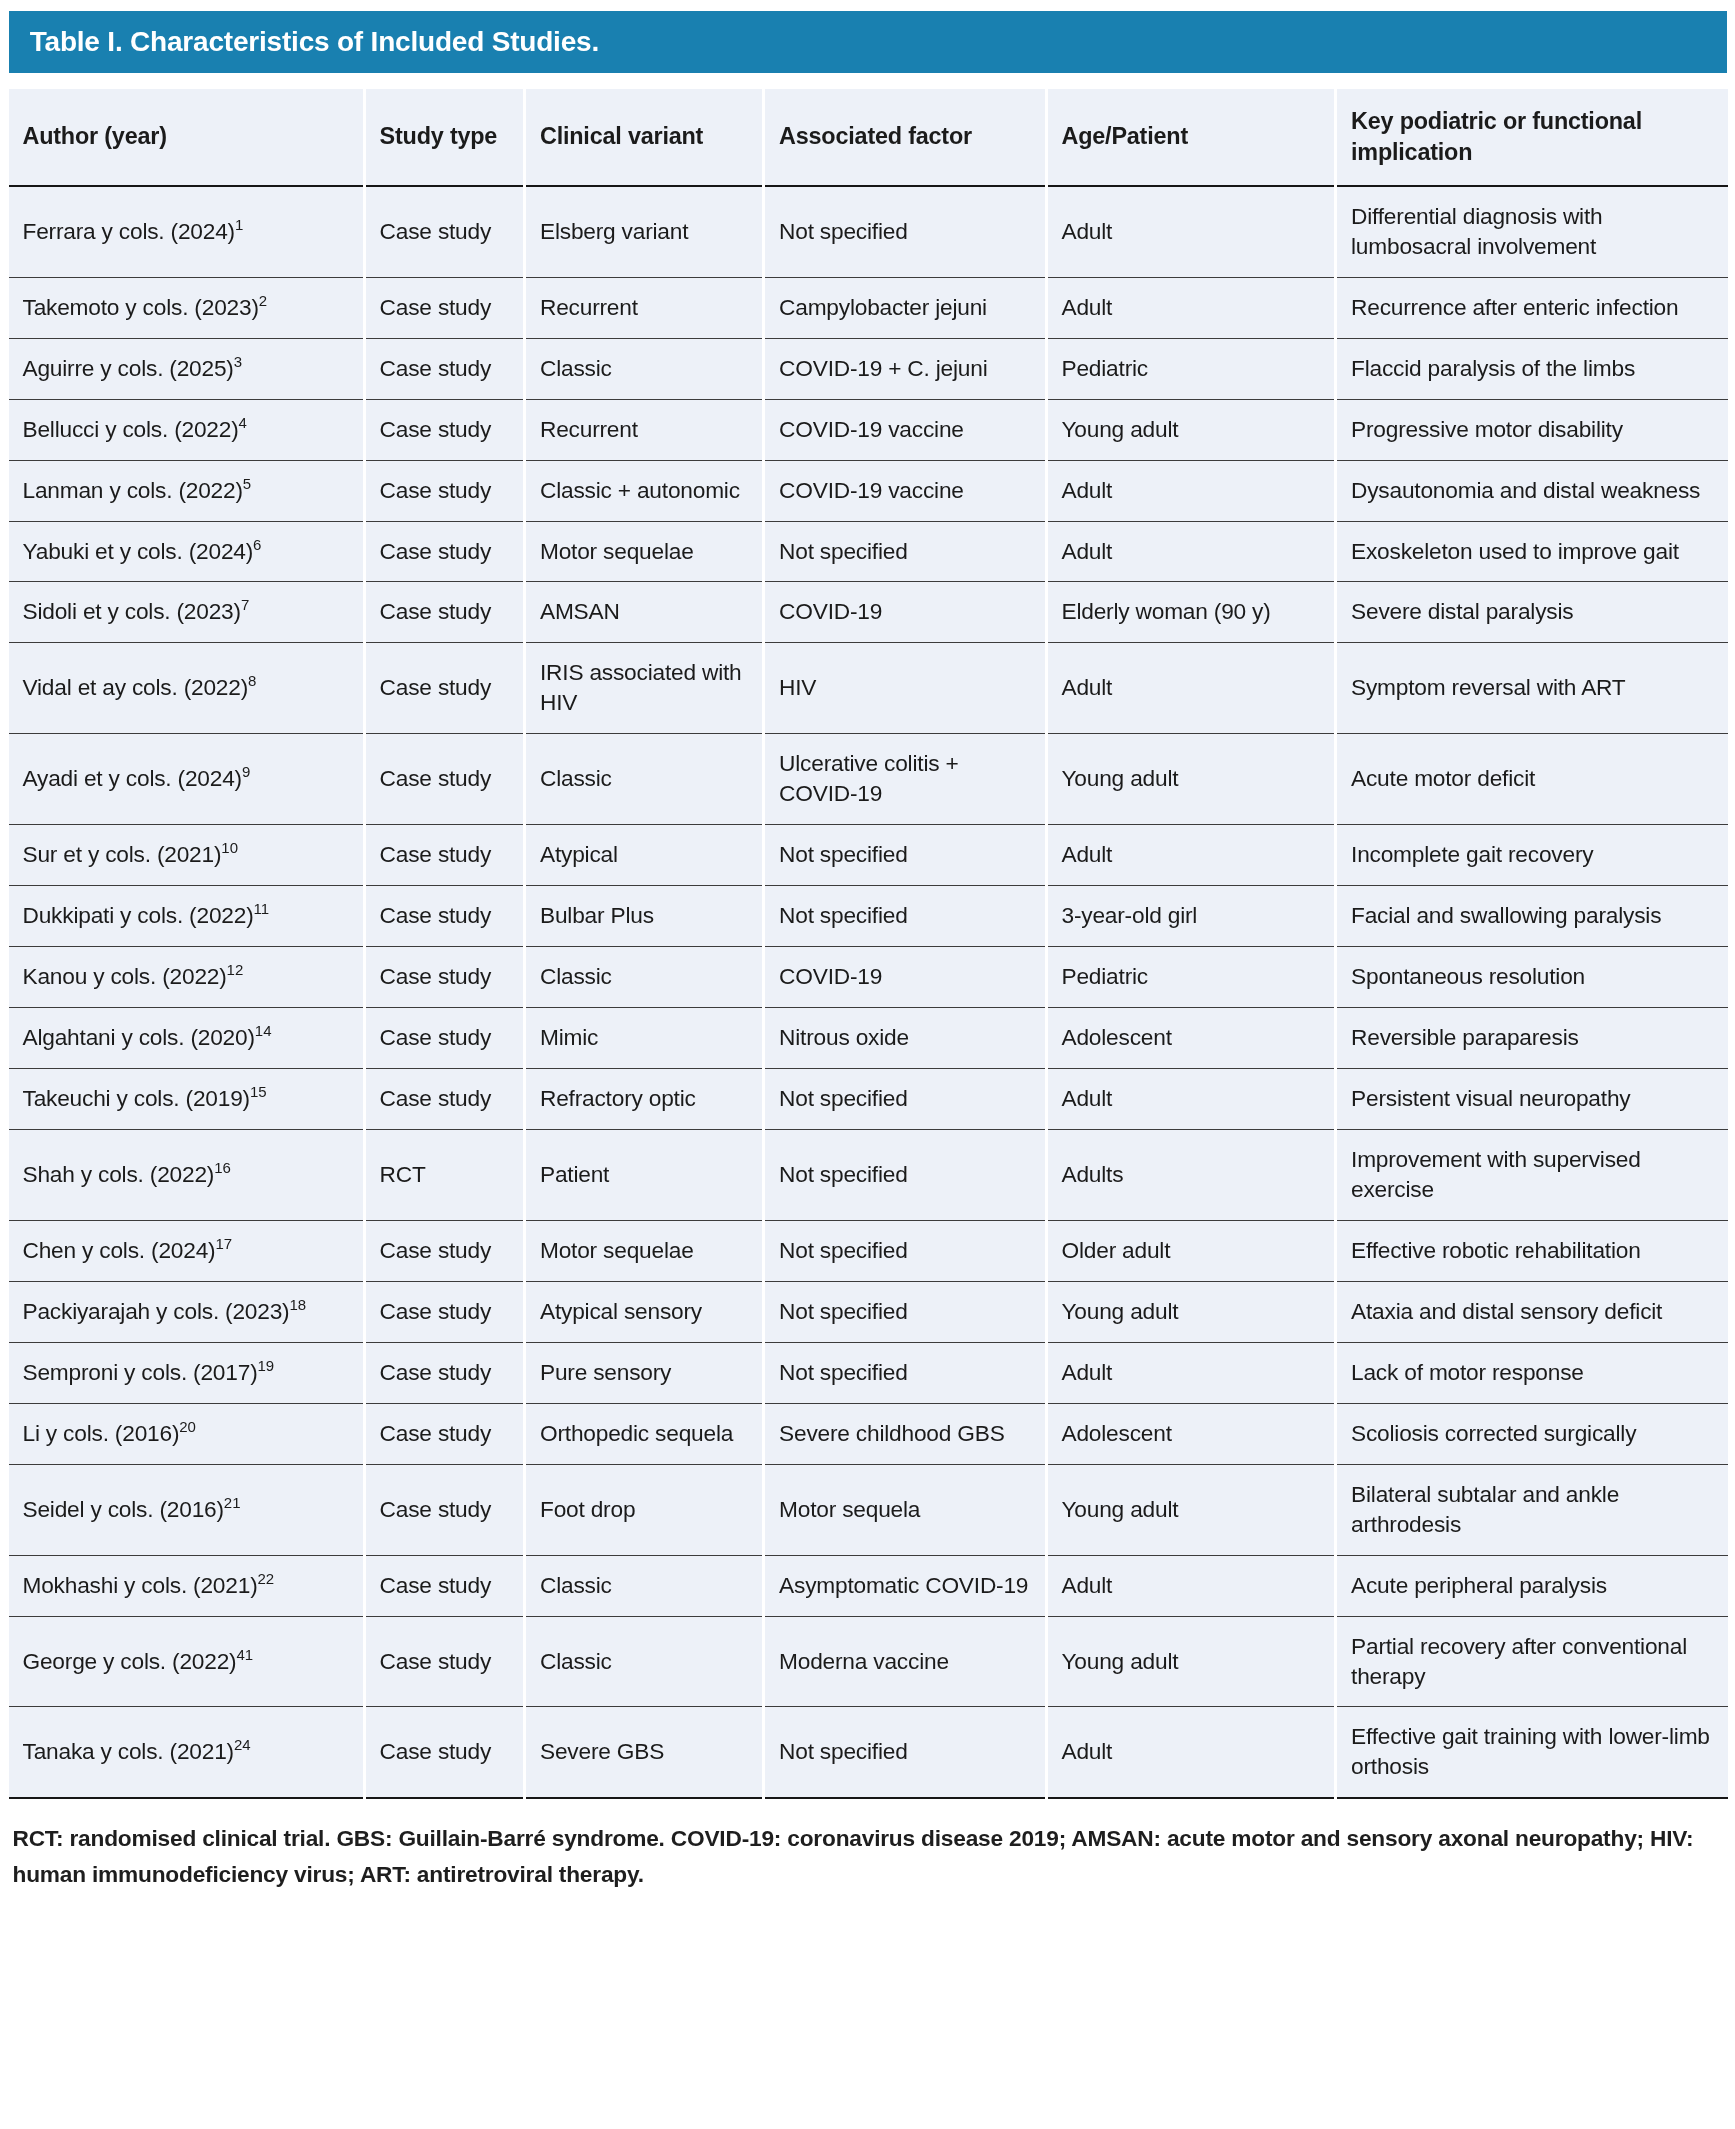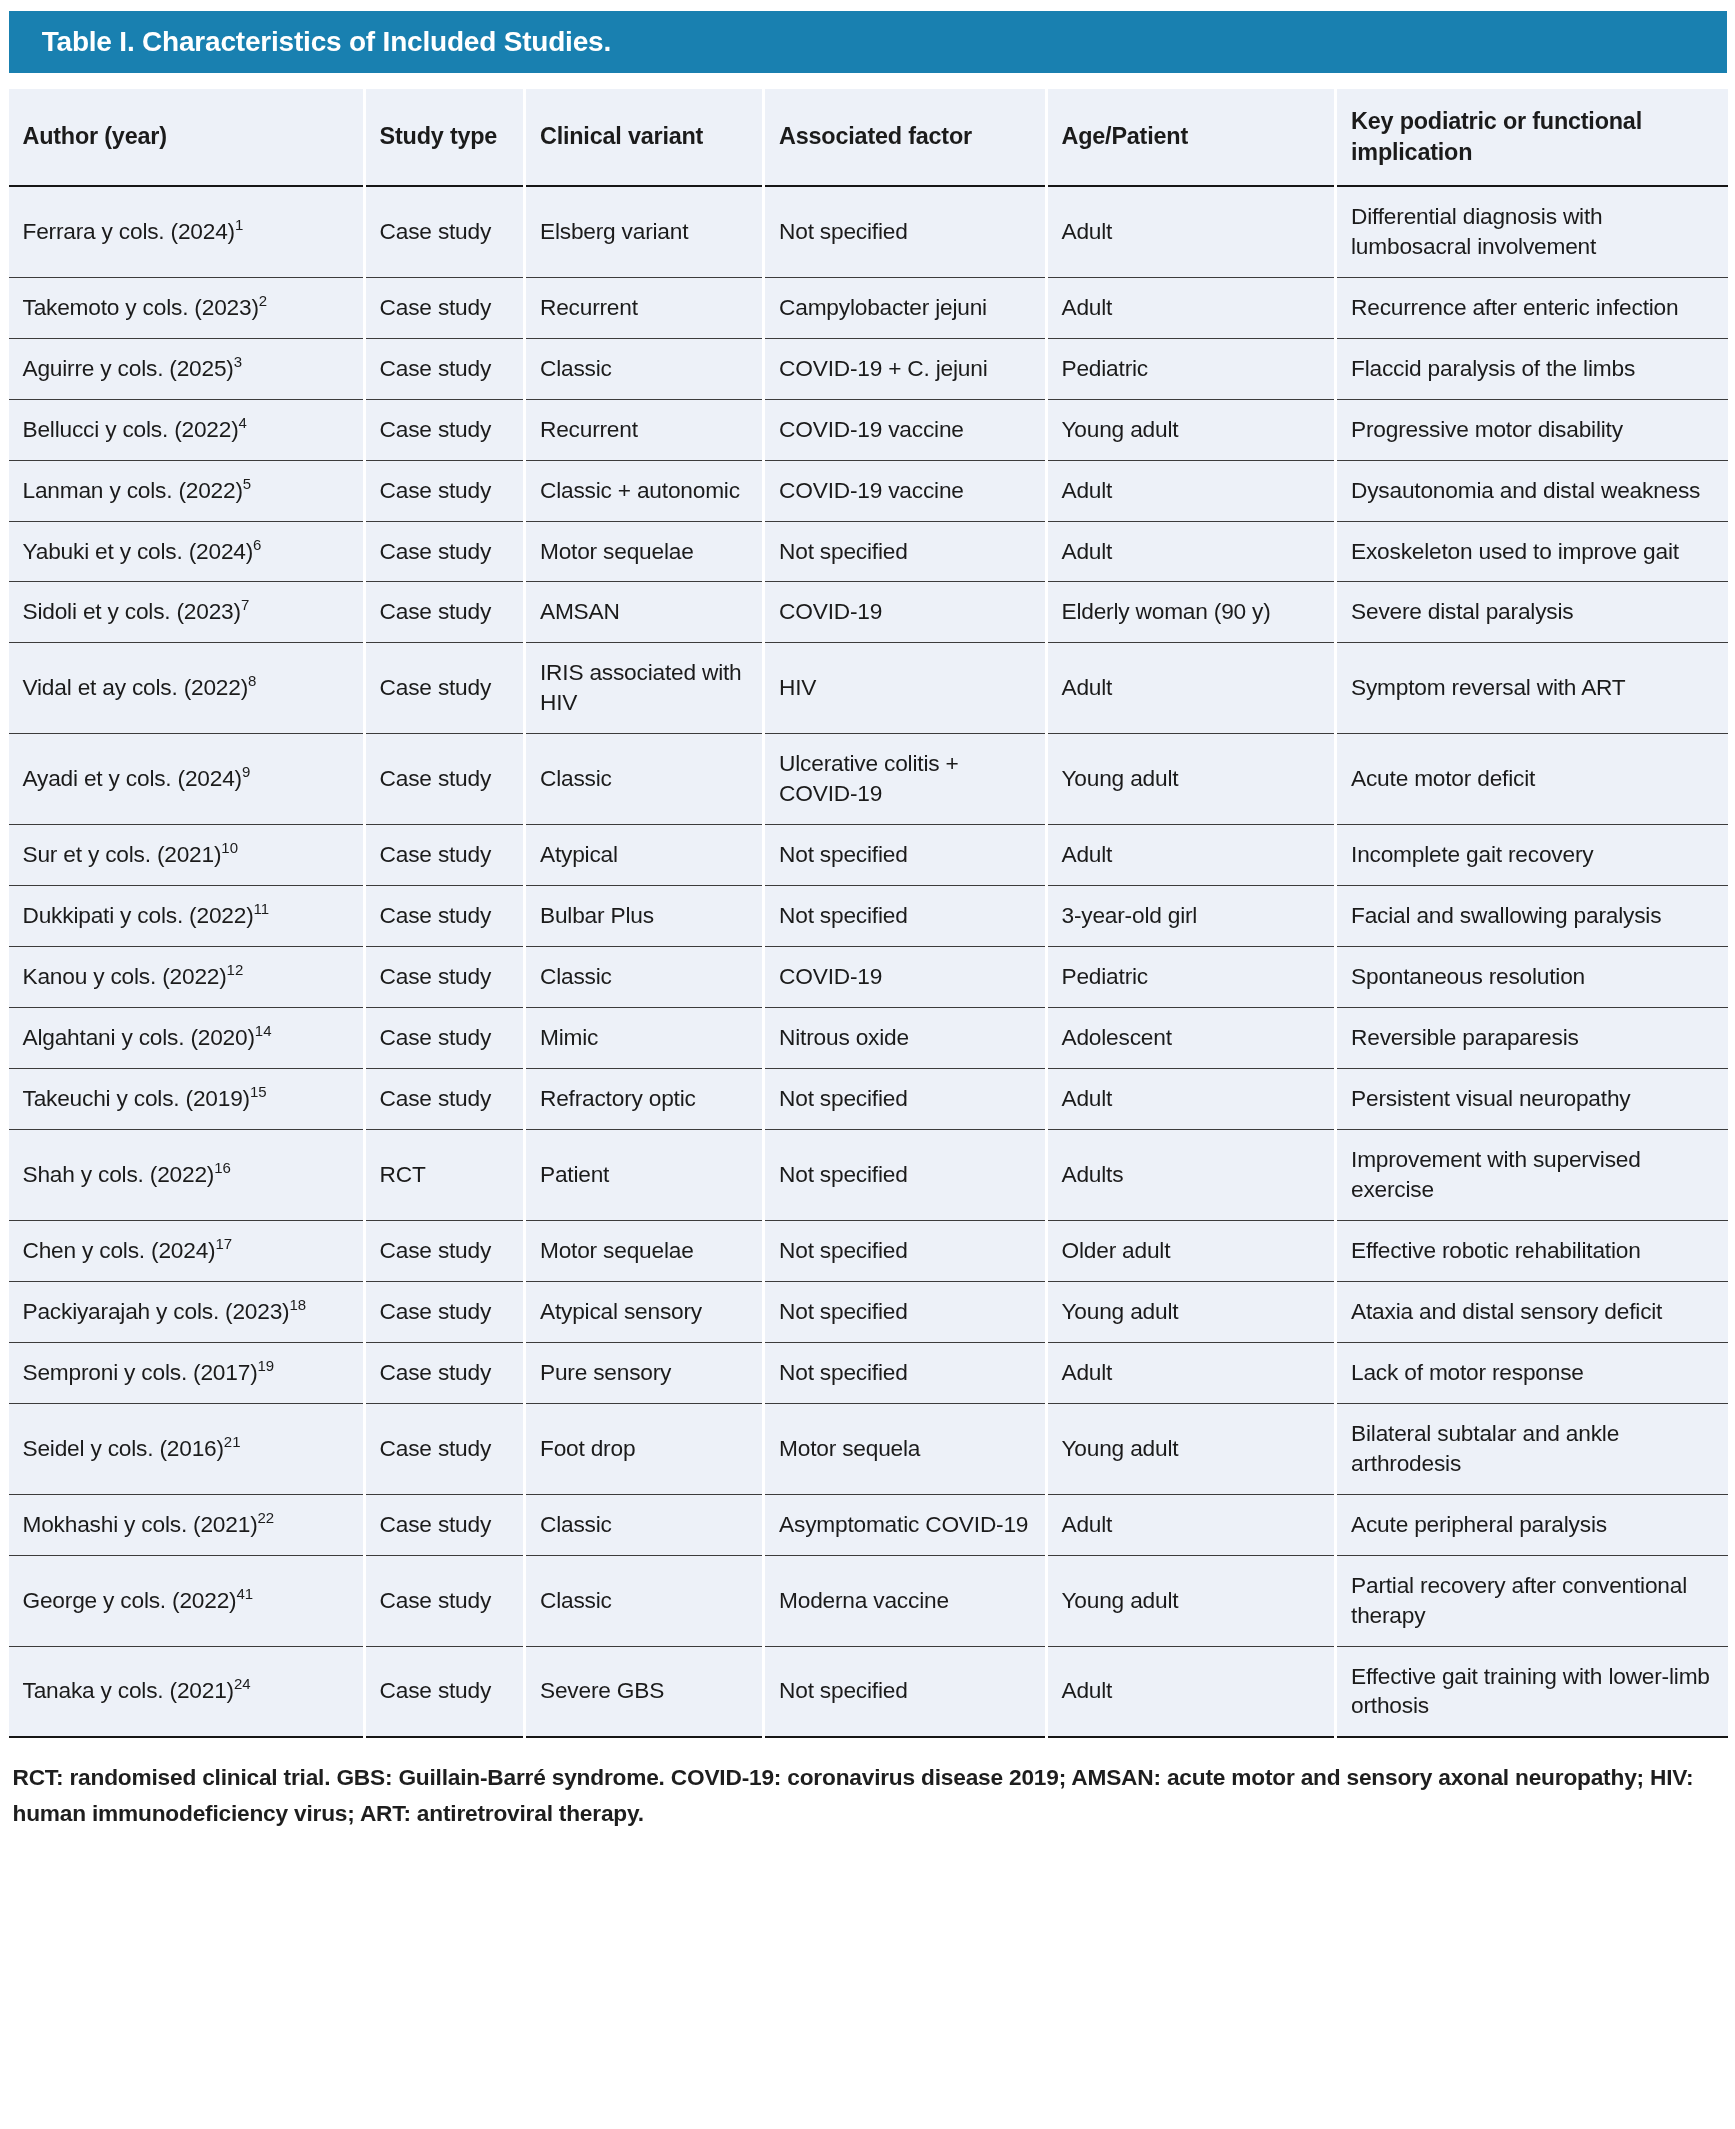--- a/index.html
+++ b/index.html
@@ -19,21 +19,21 @@
   }
   .page{padding:11px 9.4px 23.4px 9.4px;}
   .title-bar{
     background:var(--accent);
     height:62px;
     display:flex;
     align-items:center;
     padding:0 20.3px;
   }
   .title-bar h1{
-    margin:12px;
+    margin:0;
     font-size:28px;
     font-weight:700;
     color:#ffffff;
     letter-spacing:-0.2px;
   }
   table.studies{
     width:calc(100% + 7.8px);
     margin:16px -3.9px;
     table-layout:fixed;
     border-collapse:separate;
@@ -248,20 +248,28 @@
   </tr>
         <tr>
     <td class="author-cell"><span>Semproni y cols. (2017)</span><sup>19</sup></td>
     <td>Case study</td>
     <td>Pure sensory</td>
     <td>Not specified</td>
     <td>Adult</td>
     <td>Lack of motor response</td>
   </tr>
         <tr>
+    <td class="author-cell"><span>Li y cols. (2016)</span><sup>20</sup></td>
+    <td>Case study</td>
+    <td>Orthopedic sequela</td>
+    <td>Severe childhood GBS</td>
+    <td>Adolescent</td>
+    <td>Scoliosis corrected surgically</td>
+  </tr>
+        <tr>
     <td class="author-cell"><span>Seidel y cols. (2016)</span><sup>21</sup></td>
     <td>Case study</td>
     <td>Foot drop</td>
     <td>Motor sequela</td>
     <td>Young adult</td>
     <td>Bilateral subtalar and ankle arthrodesis</td>
   </tr>
         <tr>
     <td class="author-cell"><span>Mokhashi y cols. (2021)</span><sup>22</sup></td>
     <td>Case study</td>

